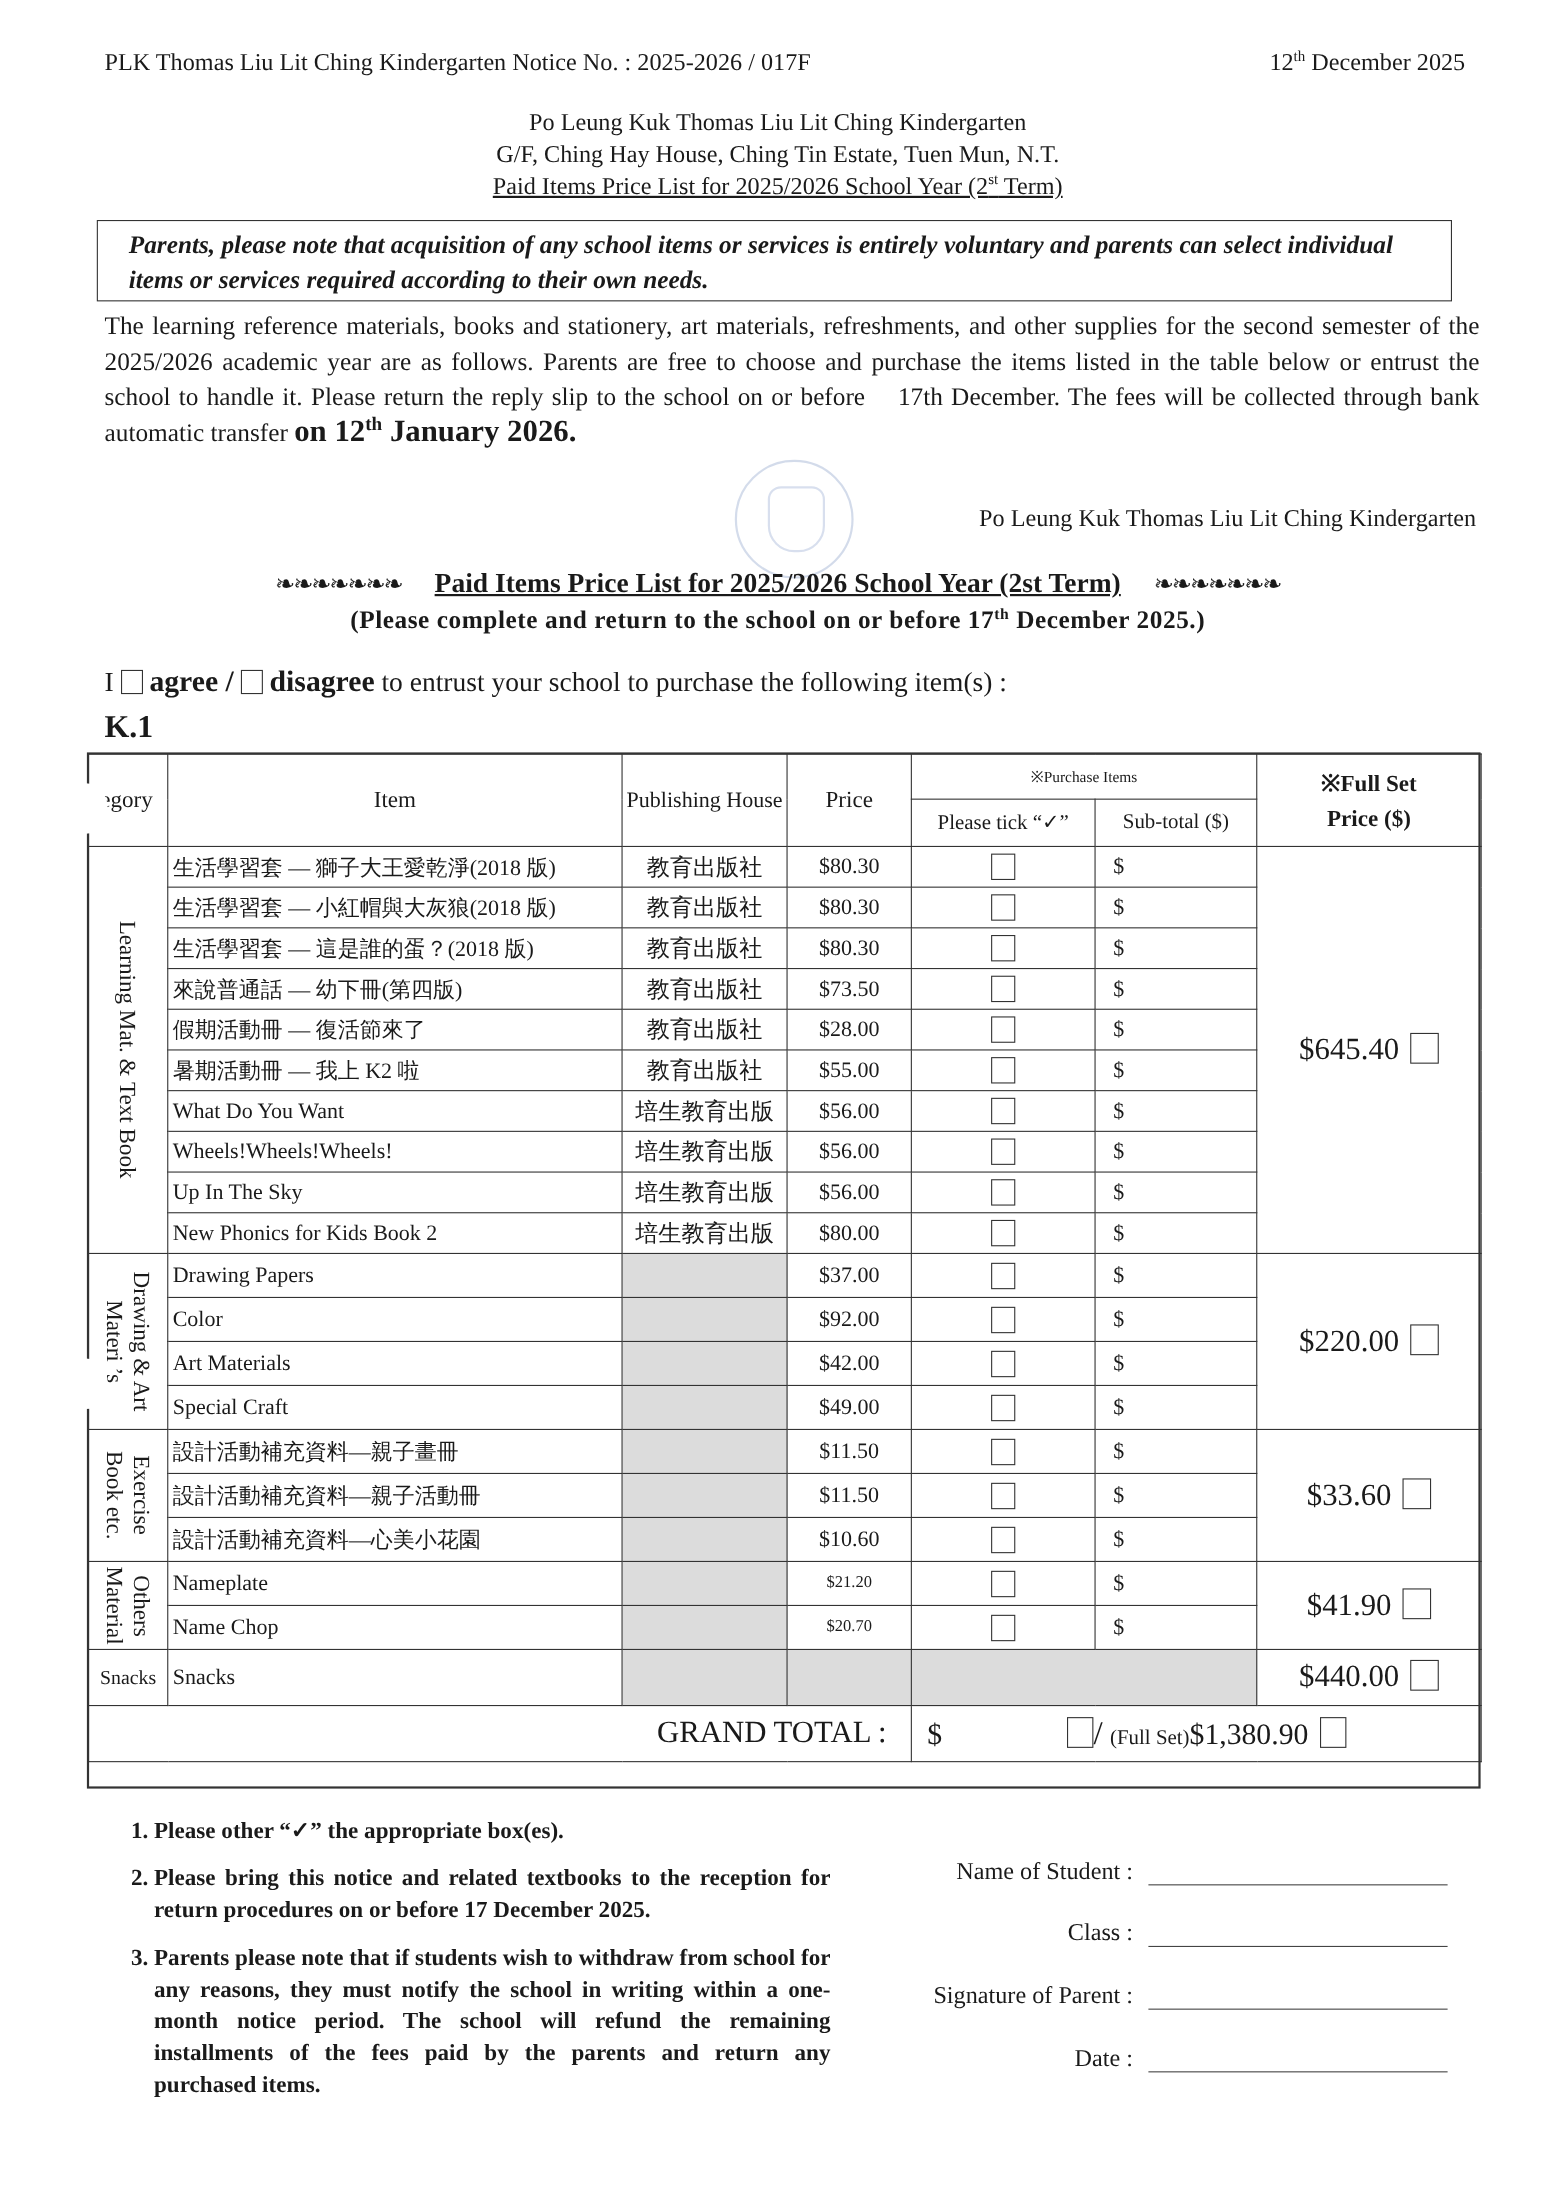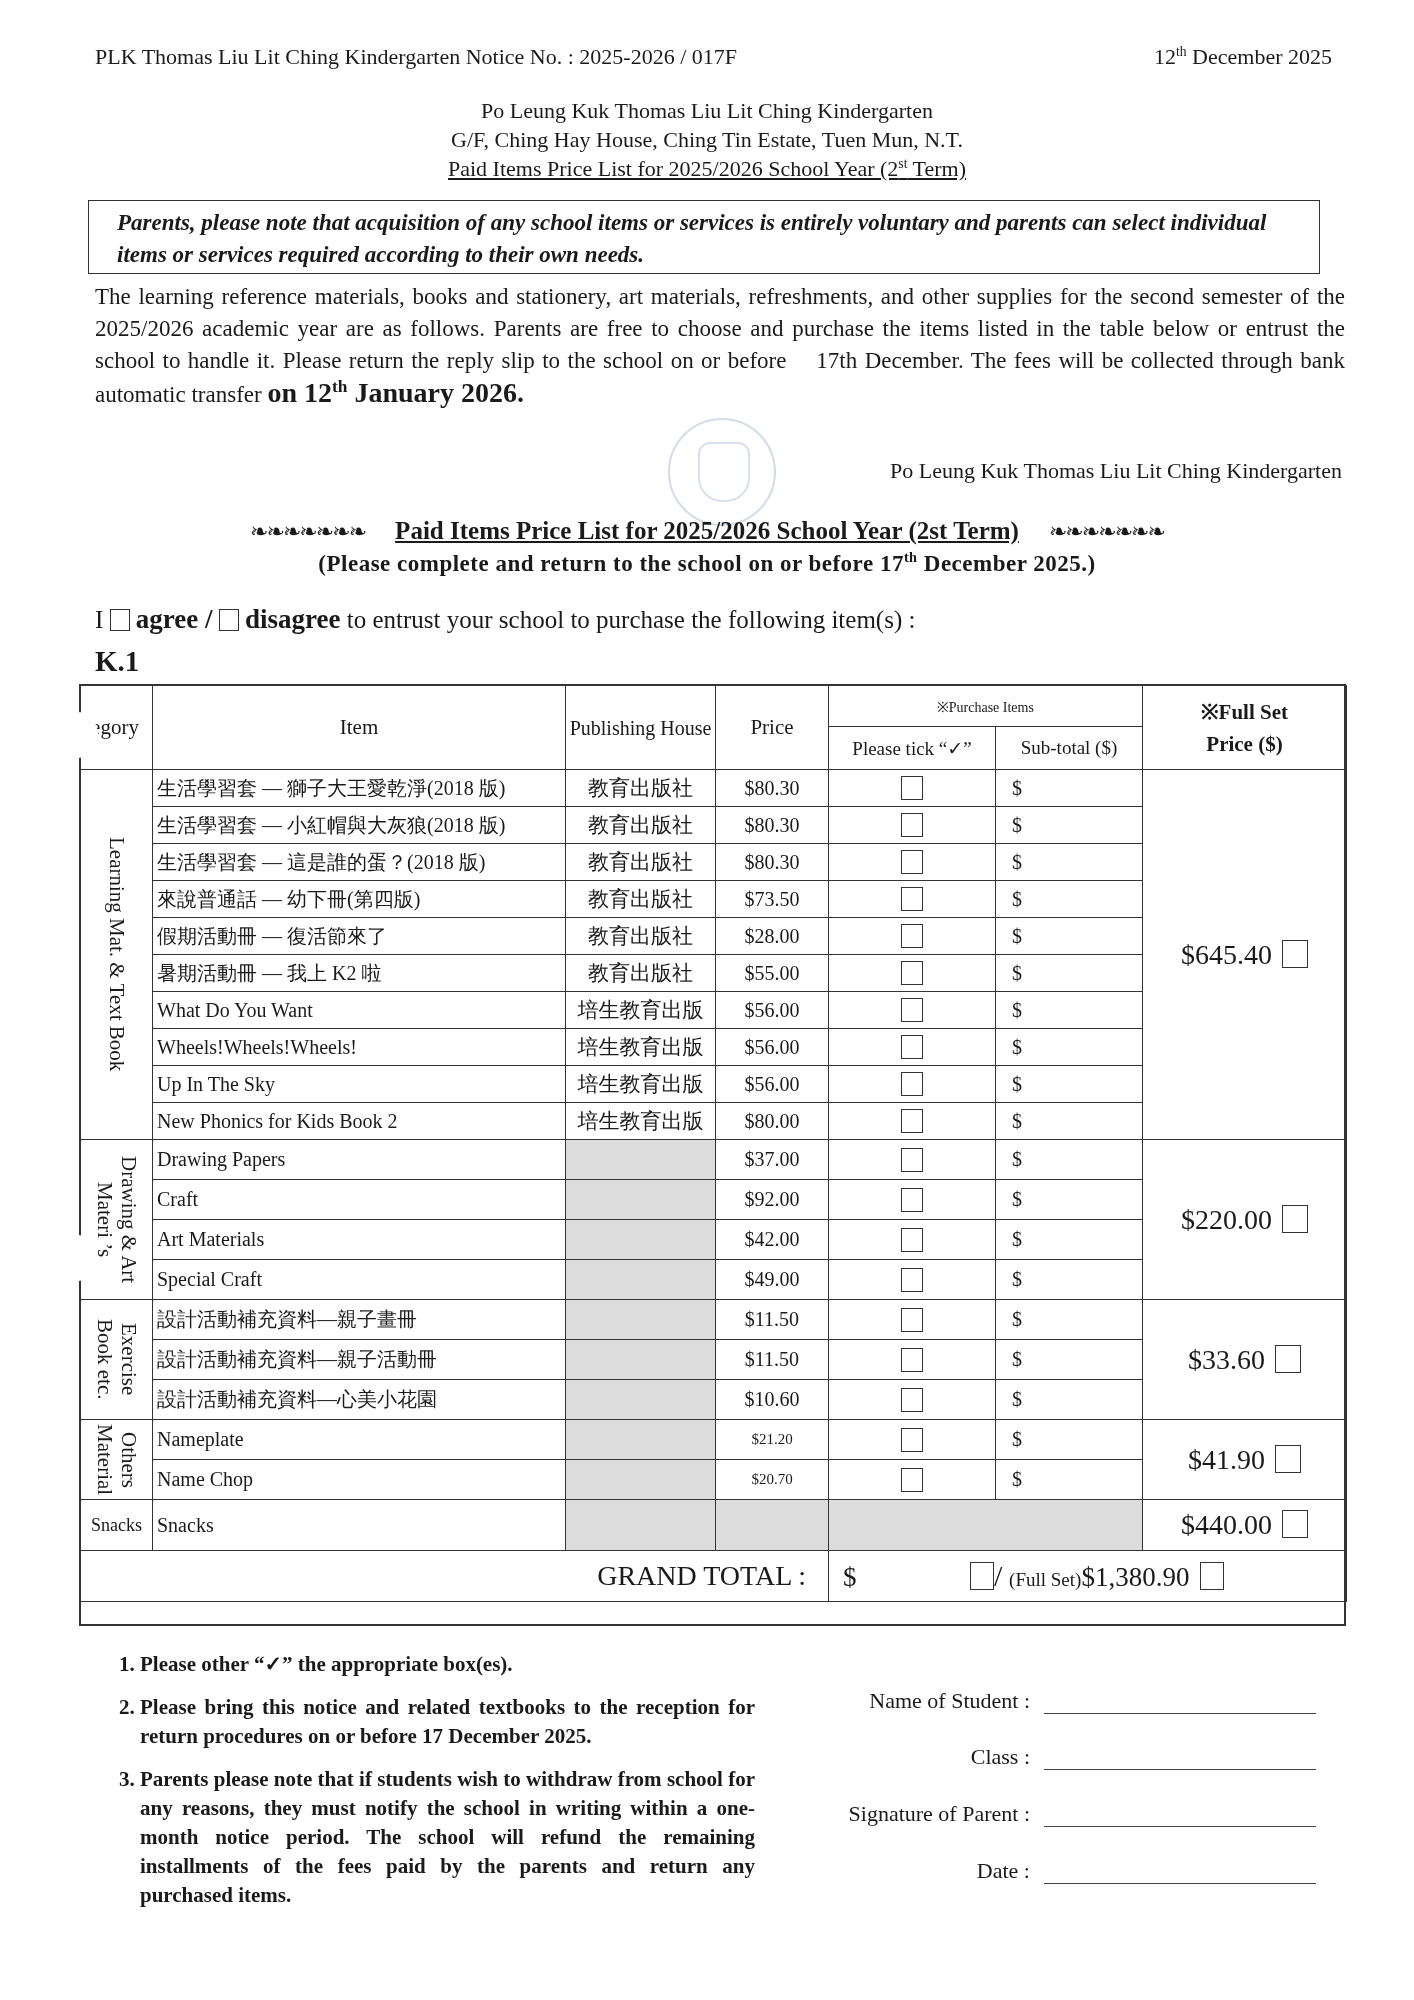--- a/index.html
+++ b/index.html
@@ -196,21 +196,21 @@
           <div class="cat" style="margin: 0px auto;">Drawing &amp; Art Materi  ’s</div>
         </td>
         <td class="item">Drawing Papers</td>
         <td class="pub shade"></td>
         <td class="price">$37.00</td>
         <td class="tick"><span class="cb"></span></td>
         <td class="sub">$</td>
         <td class="full" rowspan="4"><span>$220.00</span><span class="cb"></span></td>
       </tr>
       <tr class="r-dr">
-        <td class="item">Craft</td>
+        <td class="item">Color</td>
         <td class="pub shade"></td>
         <td class="price">$92.00</td>
         <td class="tick"><span class="cb"></span></td>
         <td class="sub">$</td>
       </tr>
       <tr class="r-dr">
         <td class="item">Art Materials</td>
         <td class="pub shade"></td>
         <td class="price">$42.00</td>
         <td class="tick"><span class="cb"></span></td>

